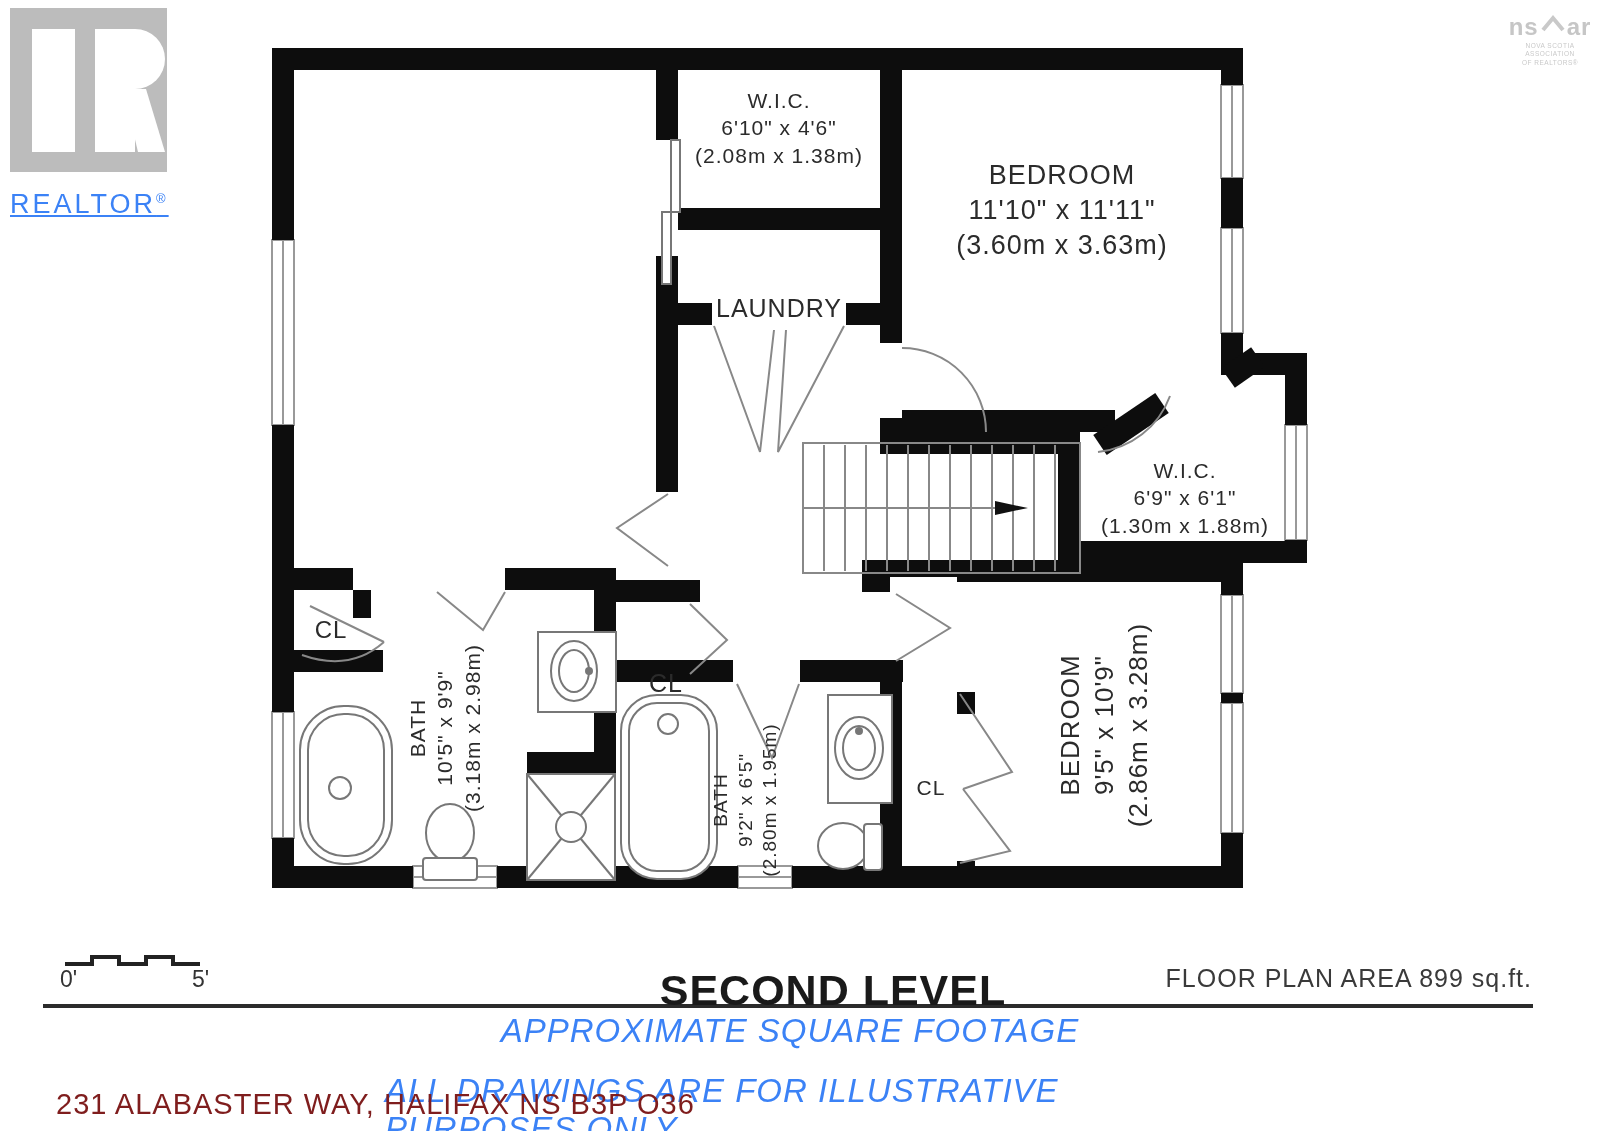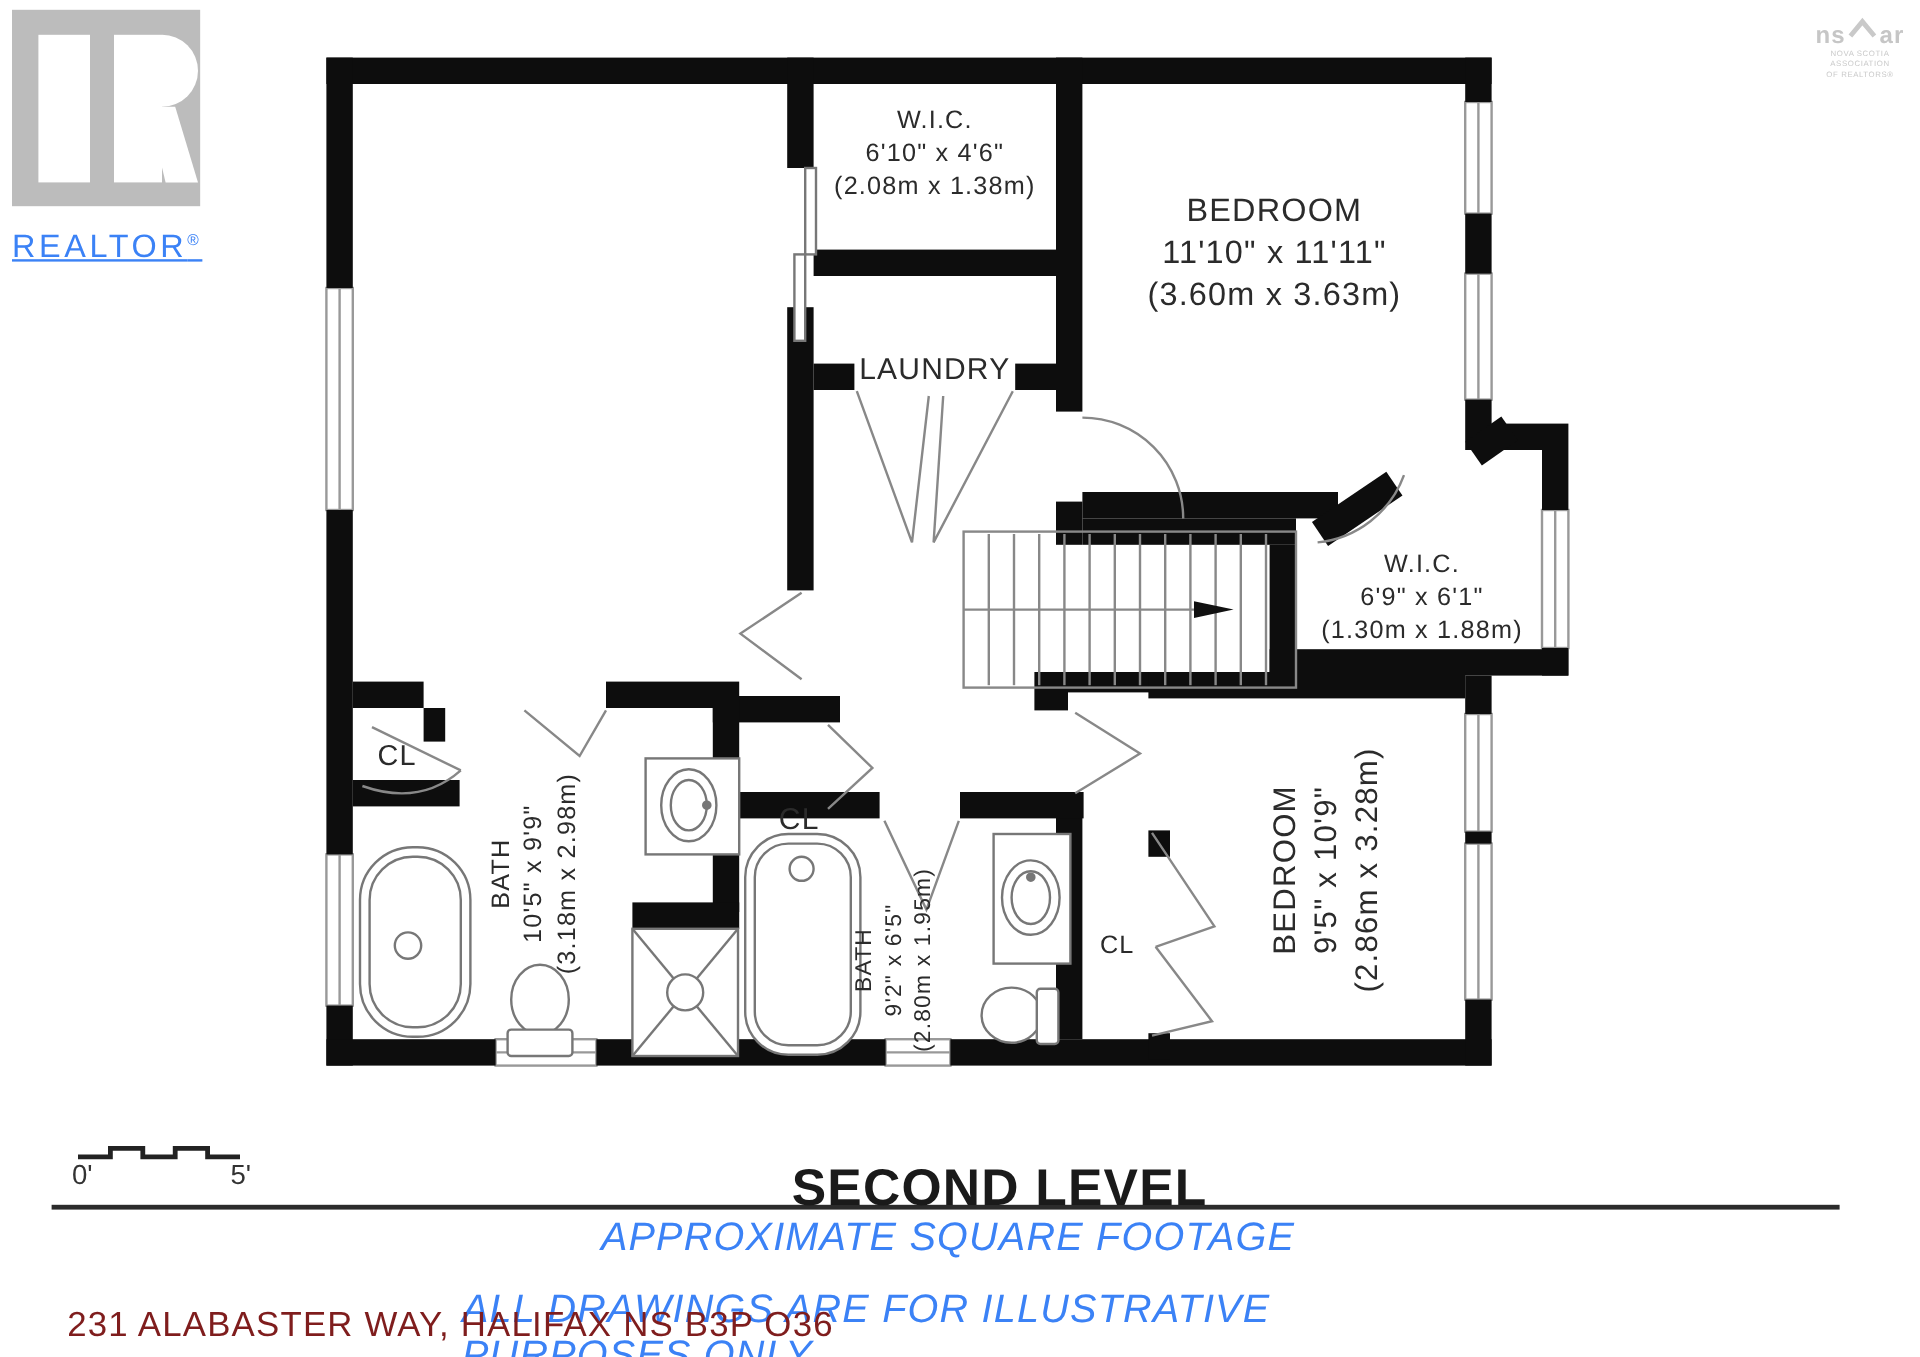--- a/index.html
+++ b/index.html
@@ -14,22 +14,22 @@
   .title{position:absolute;transform:translateX(-50%);font-weight:bold;font-size:43px;
          letter-spacing:1px;color:#1a1a1a;margin-top:48px;}
   .scale-num{position:absolute;font-size:23px;color:#333;}
   .area-note{position:absolute;font-size:25px;color:#3a3a3a;letter-spacing:1px;}
   .disc{position:absolute;transform:translateX(-50%);font-size:33px;color:#3b82f6;letter-spacing:1px;font-style:italic;}
   .address{position:absolute;font-size:29px;color:#7f1d1d;letter-spacing:1px;}
   .realtor{position:absolute;left:10px;top:8px;width:170px;}
   .realtor-word{font-size:27px;letter-spacing:3px;color:#3b82f6;margin-top:13px;text-decoration:underline;}
   .realtor-word sup{font-size:13px;}
   .nsar{position:absolute;left:1500px;top:14px;width:100px;text-align:center;color:#c6c6c6;}
-  .nsar-row{display:flex;align-items:flex-end;justify-content:center;gap:2px;
-            font-size:20px;font-weight:bold;letter-spacing:1px;line-height:1;}
+  .nsar-row{display:flex;align-items:center;justify-content:center;gap:2px;
+            font-size:24px;font-weight:bold;letter-spacing:1px;line-height:1;}
   .nsar-cap{font-size:6.5px;letter-spacing:0.5px;margin-top:2px;color:#c9c9c9;line-height:1.3;}
 </style>
 </head>
 <body>
 
 <div class="page">
 
   <svg class="plan-svg" width="1600" height="1131" viewBox="0 0 1600 1131">
 
     <g stroke="#999" stroke-width="2" fill="#fff">
@@ -238,19 +238,20 @@
 
   <div class="lbl fs24" style="left:331px;top:630px;">CL</div>
   <div class="lbl fs25" style="left:666px;top:637px;">CL</div>
   <div class="lbl fs21" style="left:931px;top:788px;">CL</div>
 
   <div class="title" style="left:833px;top:918px;">SECOND LEVEL</div>
 
   <div class="scale-num" style="left:60px;top:966px;">0'</div>
   <div class="scale-num" style="left:192px;top:966px;">5'</div>
 
+  <div class="area-note" style="right:68px;top:964px;">FLOOR PLAN AREA 899 sq.ft.</div>
 
   <div class="disc" style="left:790px;top:1012px;">APPROXIMATE SQUARE FOOTAGE</div>
   <div class="disc" style="left:790px;top:1046px;margin-top:26px;">ALL DRAWINGS ARE FOR ILLUSTRATIVE PURPOSES ONLY</div>
 
   <div class="address" style="left:56px;top:1088px;">231 ALABASTER WAY, HALIFAX NS B3P O36</div>
 
 </div>
 
 </body></html>

